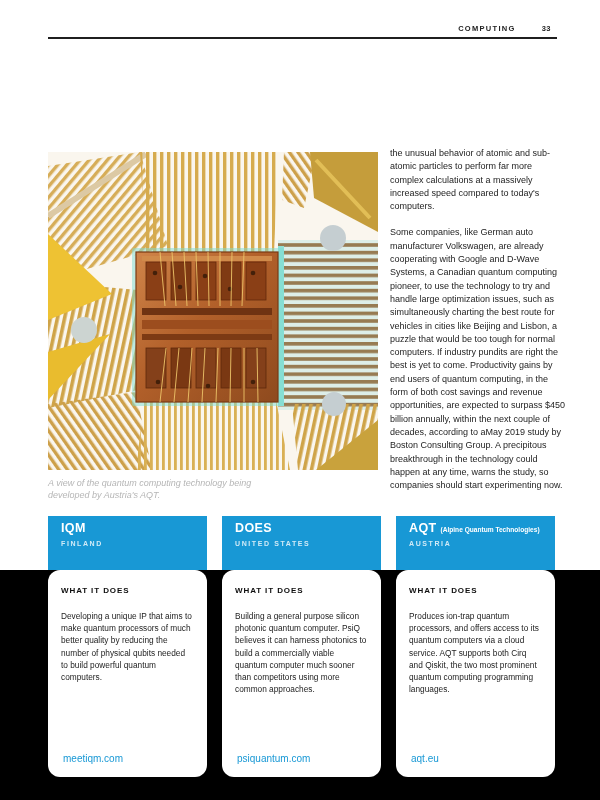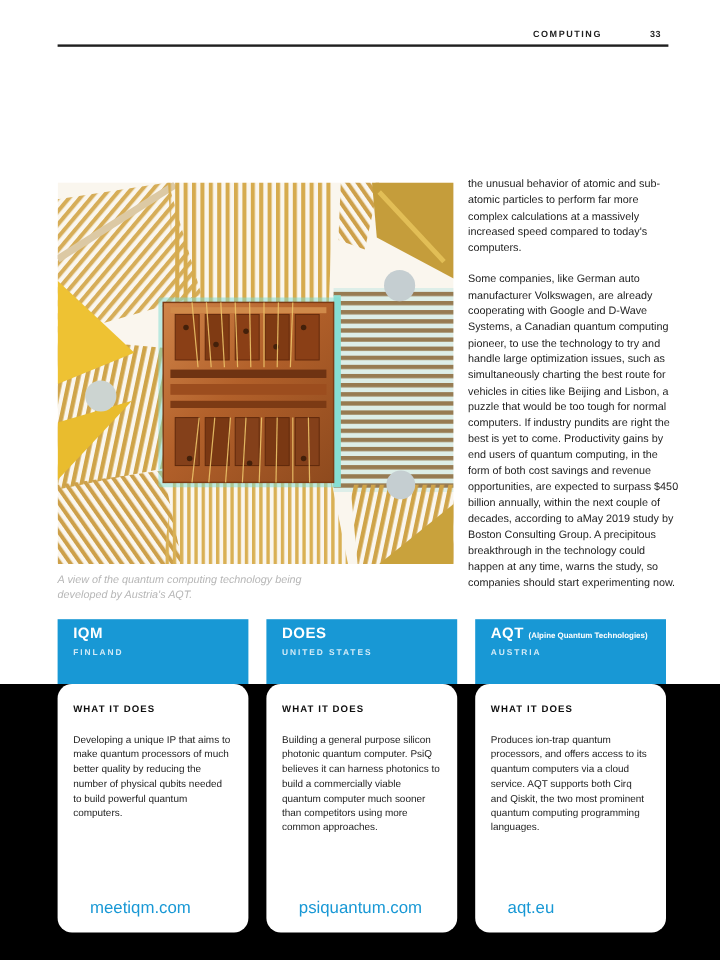--- a/index.html
+++ b/index.html
@@ -6,21 +6,21 @@
   body{
     width:600px;height:800px;position:relative;background:#ffffff;
     font-family:"Liberation Sans",sans-serif;overflow:hidden;color:#1b1b1b;
   }
   
   .masthead{
     position:absolute;top:24px;left:36px;right:43px;
     display:flex;justify-content:flex-end;align-items:center;
     font-size:7.5px;font-weight:bold;letter-spacing:1.3px;color:#222;
   }
-  .masthead .pageno{margin-left:40px;padding-right:6px;letter-spacing:0.5px;}
+  .masthead .pageno{margin-left:26px;padding-right:6px;letter-spacing:0.5px;}
   .masthead-rule{position:absolute;top:37px;left:48px;right:43px;height:1.6px;background:#1f1f1f;}
 
   
   .photo-figure{position:absolute;left:48px;top:152px;width:330px;height:318px;}
   .photo-figure svg{display:block;width:330px;height:318px;}
   .photo-caption{
     position:absolute;left:48px;top:478px;width:224px;
     font-size:9px;font-style:italic;color:#b6b6b6;line-height:11.5px;
   }
 
@@ -35,21 +35,21 @@
   .card.c1{left:48px;}
   .card.c2{left:222px;}
   .card.c3{left:396px;}
   .card-header{height:54px;background:#1898d5;color:#fff;box-sizing:border-box;padding:6px 8px 0 13px;}
   .card-title{font-size:12.5px;font-weight:bold;letter-spacing:0.4px;line-height:13px;}
   .card-title .suffix{font-size:6.6px;letter-spacing:0;}
   .card-country{font-size:7px;font-weight:bold;letter-spacing:1.6px;color:rgba(255,255,255,0.8);margin-top:4px;}
   .card-body{position:relative;height:207px;background:#fff;box-sizing:border-box;padding:16px 13px 12px 13px;border-radius:12px;}
   .card-what{font-size:8px;font-weight:bold;letter-spacing:0.9px;color:#0e0e0e;}
   .card-desc{margin-top:15px;font-size:8.3px;line-height:12.2px;color:#232323;}
-  .card-link{position:absolute;left:27px;bottom:13px;font-size:14px;color:#1898d5;text-decoration:none;cursor:pointer;text-align:center;}
+  .card-link{position:absolute;left:15px;bottom:13px;font-size:10px;color:#1898d5;text-decoration:none;cursor:pointer;text-align:center;}
 </style>
 </head>
 <body>
 
 <header class="masthead">
   <span>COMPUTING</span>
   <span class="pageno">33</span>
 </header>
 <div class="masthead-rule"></div>
 

